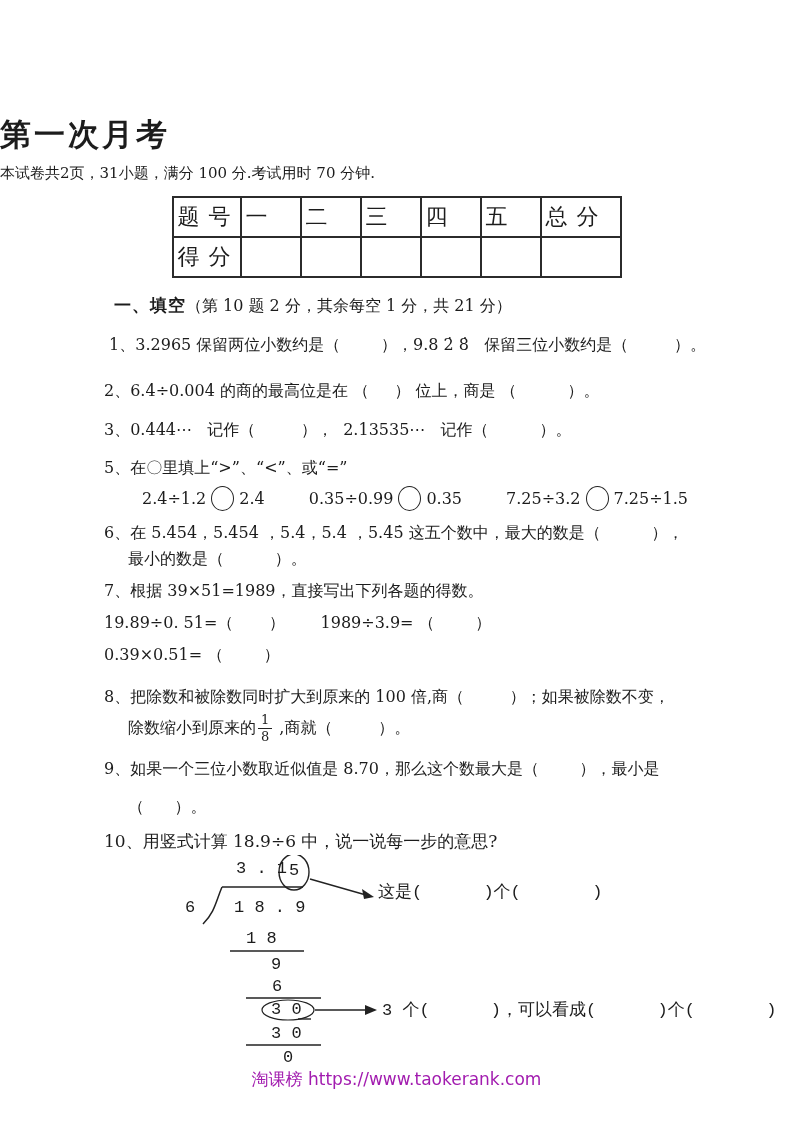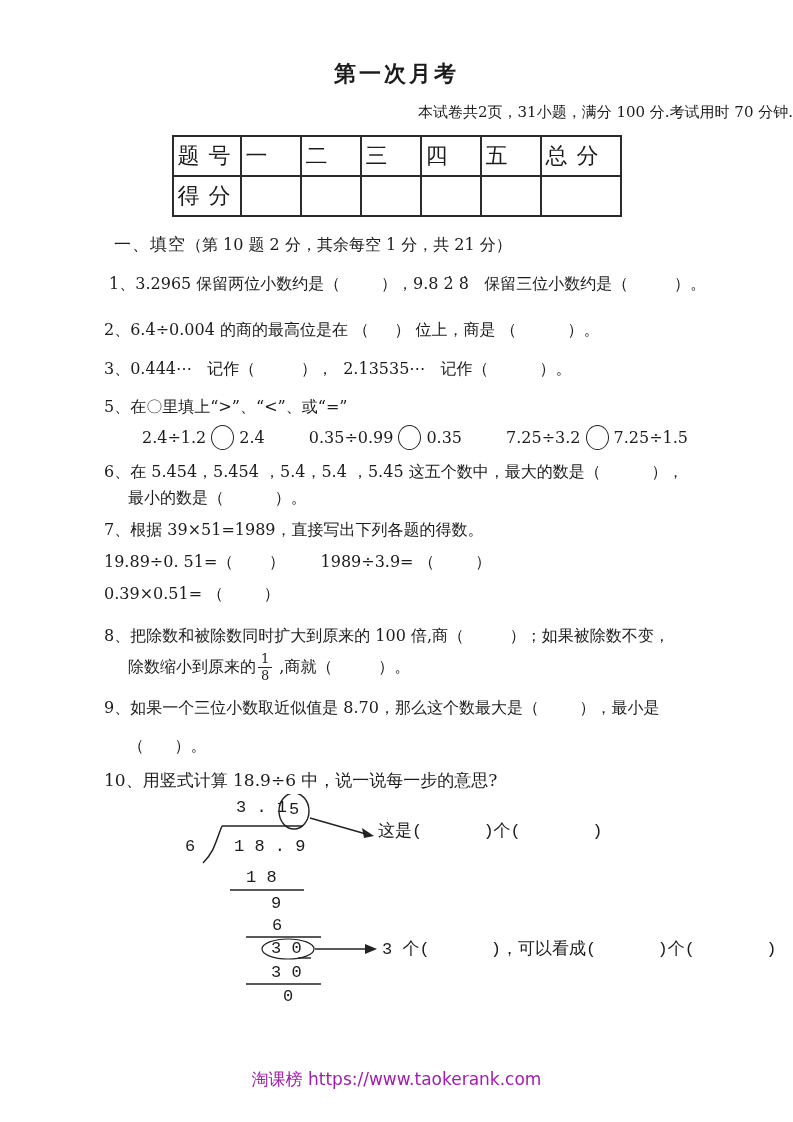--- a/index.html
+++ b/index.html
@@ -2,35 +2,35 @@
 <html><head>
 <meta charset="utf-8">
 <style>
   html, body { margin:0; padding:0; }
   body {
     width:793px; height:1122px; background:#ffffff; overflow:hidden;
     font-family:"DejaVu Serif","Liberation Serif",serif;
     color:#1c1c1c; position:relative;
   }
   .title {
-    text-align:center; font-size:22px; font-weight:bold;
-    padding-top:53px; letter-spacing:3px; line-height:40px;
+    font-size:31px; font-weight:bold;
+    padding-top:114px; letter-spacing:3px; line-height:40px;
   }
-  .subtitle { text-align:right; font-size:15px; margin-top:8px; line-height:22px; }
+  .subtitle { text-align:left; font-size:15px; margin-top:8px; line-height:22px; }
   table.score { border-collapse:collapse; margin:12px auto 0 auto; table-layout:fixed; }
   table.score td {
     border:2px solid #2b2b2b; height:38px; text-align:left;
     font-size:22px; letter-spacing:1px; padding:0 4px;
   }
   td.c-label { width:58px; }
   td.c-num { width:50px; }
   td.c-total { width:70px; }
   .content { margin-left:104px; width:610px; }
   .sec-heading { margin:16px 0 0 10px; font-size:16px; white-space:pre-wrap; }
-  .sec-heading .bold { font-weight:normal; font-size:17px; letter-spacing:1px; }
+  .sec-heading .bold { font-weight:bold; font-size:17px; letter-spacing:1px; }
   .q { margin-top:14px; font-size:16px; line-height:24px; white-space:pre-wrap; }
   .q.tight { margin-top:8px; }
   .indent { margin-left:24px; }
   .indent2 { }
   .cmp-row { margin:6px 0 0 38px; display:flex; align-items:center; gap:44px;
              font-size:16px; white-space:pre; }
   .cmp { display:flex; align-items:center; }
   .circle {
     display:inline-block; width:21px; height:23px; border:1.4px solid #222;
     border-radius:50%; margin:0 5px; vertical-align:middle;

